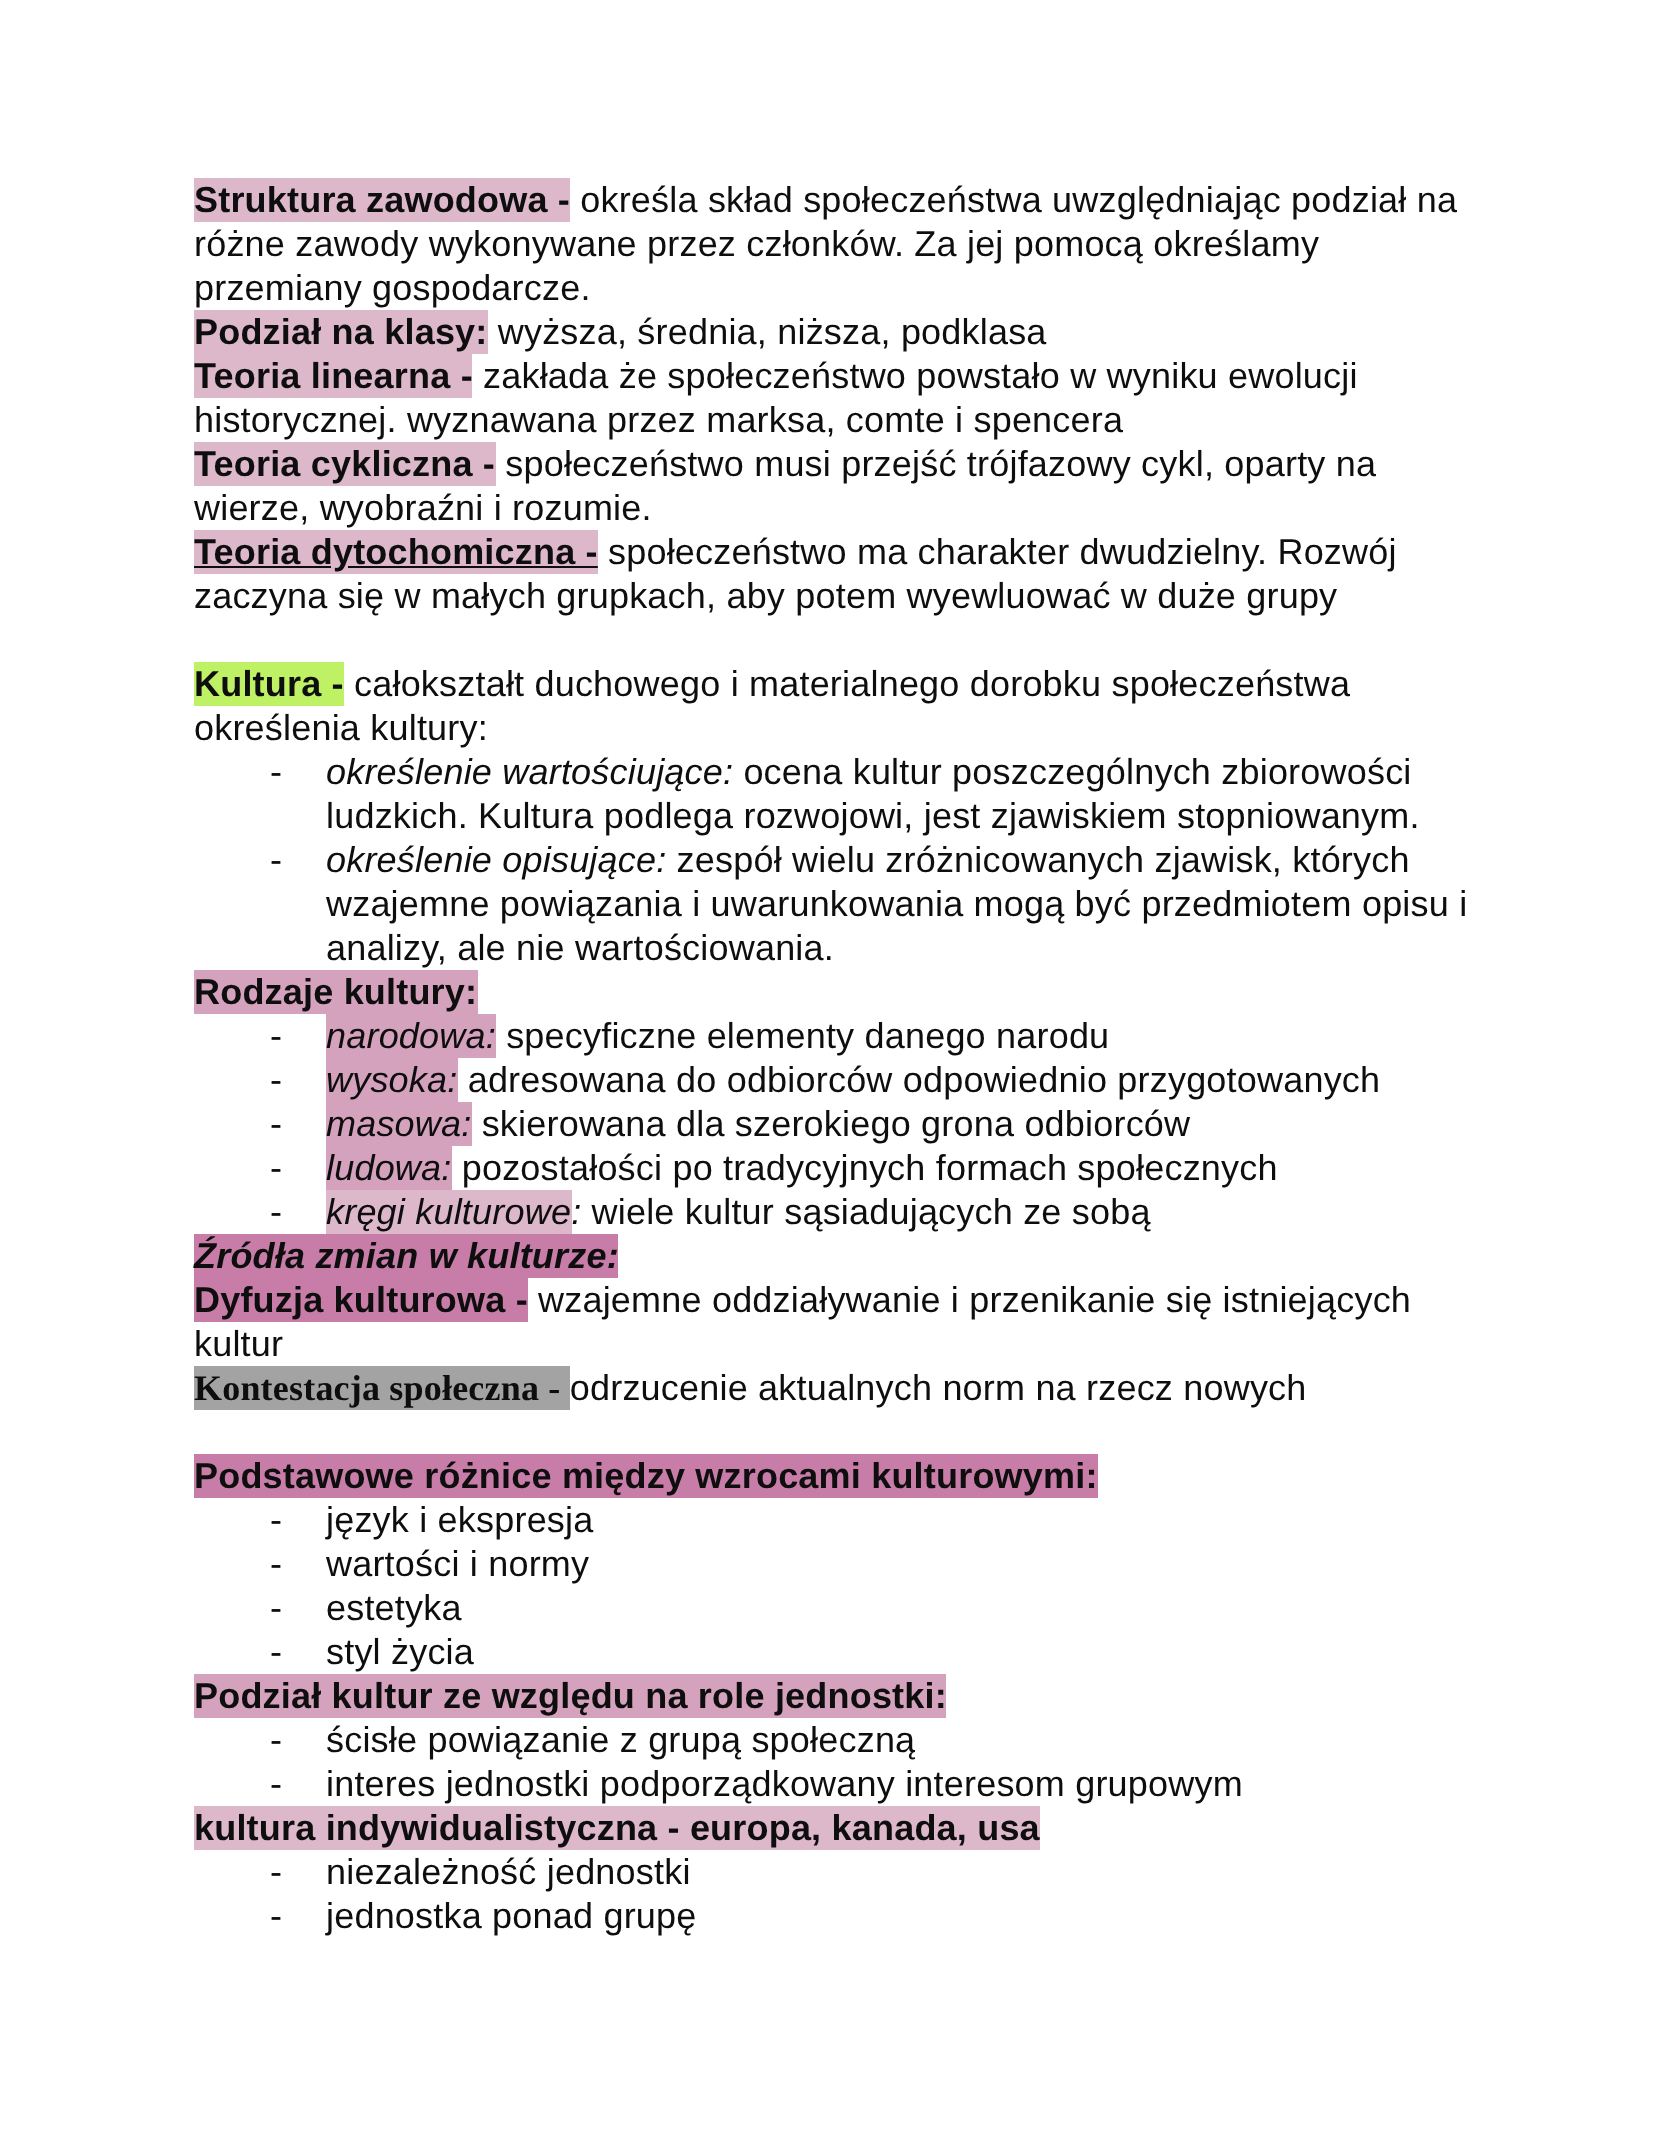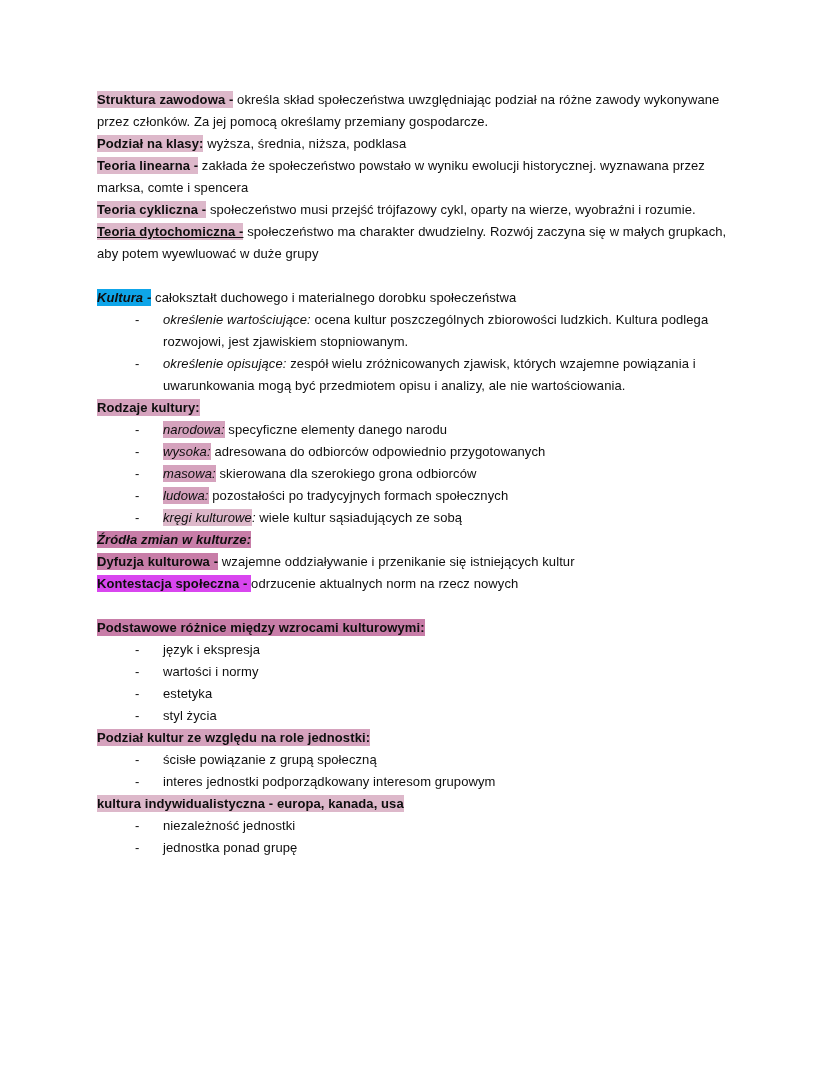--- a/index.html
+++ b/index.html
@@ -15,21 +15,21 @@
   .page {
     position: absolute;
     inset: 0;
     background: #ffffff;
   }
   .doc-body {
     position: absolute;
     left: 97px;
     top: 89px;
     width: 646px;
-    font-size: 13px;
+    font-size: 18px;
     line-height: 22px;
     letter-spacing: 0.1px;
   }
   .p { margin: 0; }
   .li {
     display: flex;
     margin-left: 38px;
   }
   .dash {
     flex: 0 0 28px;
@@ -45,21 +45,22 @@
 <body>
 
 <div class="page">
   <div class="doc-body" style="color: rgb(14, 14, 14);">
       <div class="p"><span class="b hl" style="background-color: rgb(221, 184, 202);">Struktura zawodowa -</span><span> określa skład społeczeństwa uwzględniając podział na różne zawody wykonywane przez członków. Za jej pomocą określamy przemiany gospodarcze.</span></div>
       <div class="p"><span class="b hl" style="background-color: rgb(221, 184, 202);">Podział na klasy:</span><span> wyższa, średnia, niższa, podklasa</span></div>
       <div class="p"><span class="b hl" style="background-color: rgb(221, 184, 202);">Teoria linearna -</span><span> zakłada że społeczeństwo powstało w wyniku ewolucji historycznej. wyznawana przez marksa, comte i spencera</span></div>
       <div class="p"><span class="b hl" style="background-color: rgb(221, 184, 202);">Teoria cykliczna -</span><span> społeczeństwo musi przejść trójfazowy cykl, oparty na wierze, wyobraźni i rozumie.</span></div>
       <div class="p"><span class="b hl" style="background-color: rgb(221, 184, 202); text-decoration: underline;">Teoria dytochomiczna -</span><span> społeczeństwo ma charakter dwudzielny. Rozwój zaczyna się w małych grupkach, aby potem wyewluować w duże grupy</span></div>
       <div class="spacer"></div>
-      <div class="p"><span class="b hl" style="background-color: #0ea5e9; font-style: italic;">Kultura -</span><span> całokształt duchowego i materialnego dorobku społeczeństwa</span></div>
+      <div class="p"><span class="b hl" style="background-color: #bef264;">Kultura -</span><span> całokształt duchowego i materialnego dorobku społeczeństwa</span></div>
+      <div class="p"><span>określenia kultury:</span></div>
       <div class="li">
         <span class="dash">-</span>
         <span class="li-text"><span class="i">określenie wartościujące:</span><span> ocena kultur poszczególnych zbiorowości ludzkich. Kultura podlega rozwojowi, jest zjawiskiem stopniowanym.</span></span>
       </div>
       <div class="li">
         <span class="dash">-</span>
         <span class="li-text"><span class="i">określenie opisujące:</span><span> zespół wielu zróżnicowanych zjawisk, których wzajemne powiązania i uwarunkowania mogą być przedmiotem opisu i analizy, ale nie wartościowania.</span></span>
       </div>
       <div class="p"><span class="b hl" style="background-color: rgb(213, 162, 189);">Rodzaje kultury:</span></div>
       <div class="li">
@@ -77,21 +78,21 @@
       <div class="li">
         <span class="dash">-</span>
         <span class="li-text"><span class="i hl" style="background-color: rgb(213, 162, 189);">ludowa:</span><span> pozostałości po tradycyjnych formach społecznych</span></span>
       </div>
       <div class="li">
         <span class="dash">-</span>
         <span class="li-text"><span class="i hl" style="background-color: rgb(221, 184, 202);">kręgi kulturowe</span><span class="i">:</span><span> wiele kultur sąsiadujących ze sobą</span></span>
       </div>
       <div class="p"><span class="b hl" style="background-color: rgb(200, 125, 168); font-style: italic;">Źródła zmian w kulturze:</span></div>
       <div class="p"><span class="b hl" style="background-color: rgb(200, 125, 168); text-align: right;">Dyfuzja kulturowa -</span><span> wzajemne oddziaływanie i przenikanie się istniejących kultur</span></div>
-      <div class="p"><span class="b hl" style="background-color: #d946ef;">Kontestacja społeczna - </span><span> odrzucenie aktualnych norm na rzecz nowych</span></div>
+      <div class="p"><span class="b hl" style="background-color: #a3a3a3; font-family: Liberation Serif, serif;">Kontestacja społeczna - </span><span> odrzucenie aktualnych norm na rzecz nowych</span></div>
       <div class="spacer"></div>
       <div class="p"><span class="b hl" style="background-color: rgb(200, 125, 168);">Podstawowe różnice między wzrocami kulturowymi:</span></div>
       <div class="li">
         <span class="dash">-</span>
         <span class="li-text"><span>język i ekspresja</span></span>
       </div>
       <div class="li">
         <span class="dash">-</span>
         <span class="li-text"><span>wartości i normy</span></span>
       </div>

